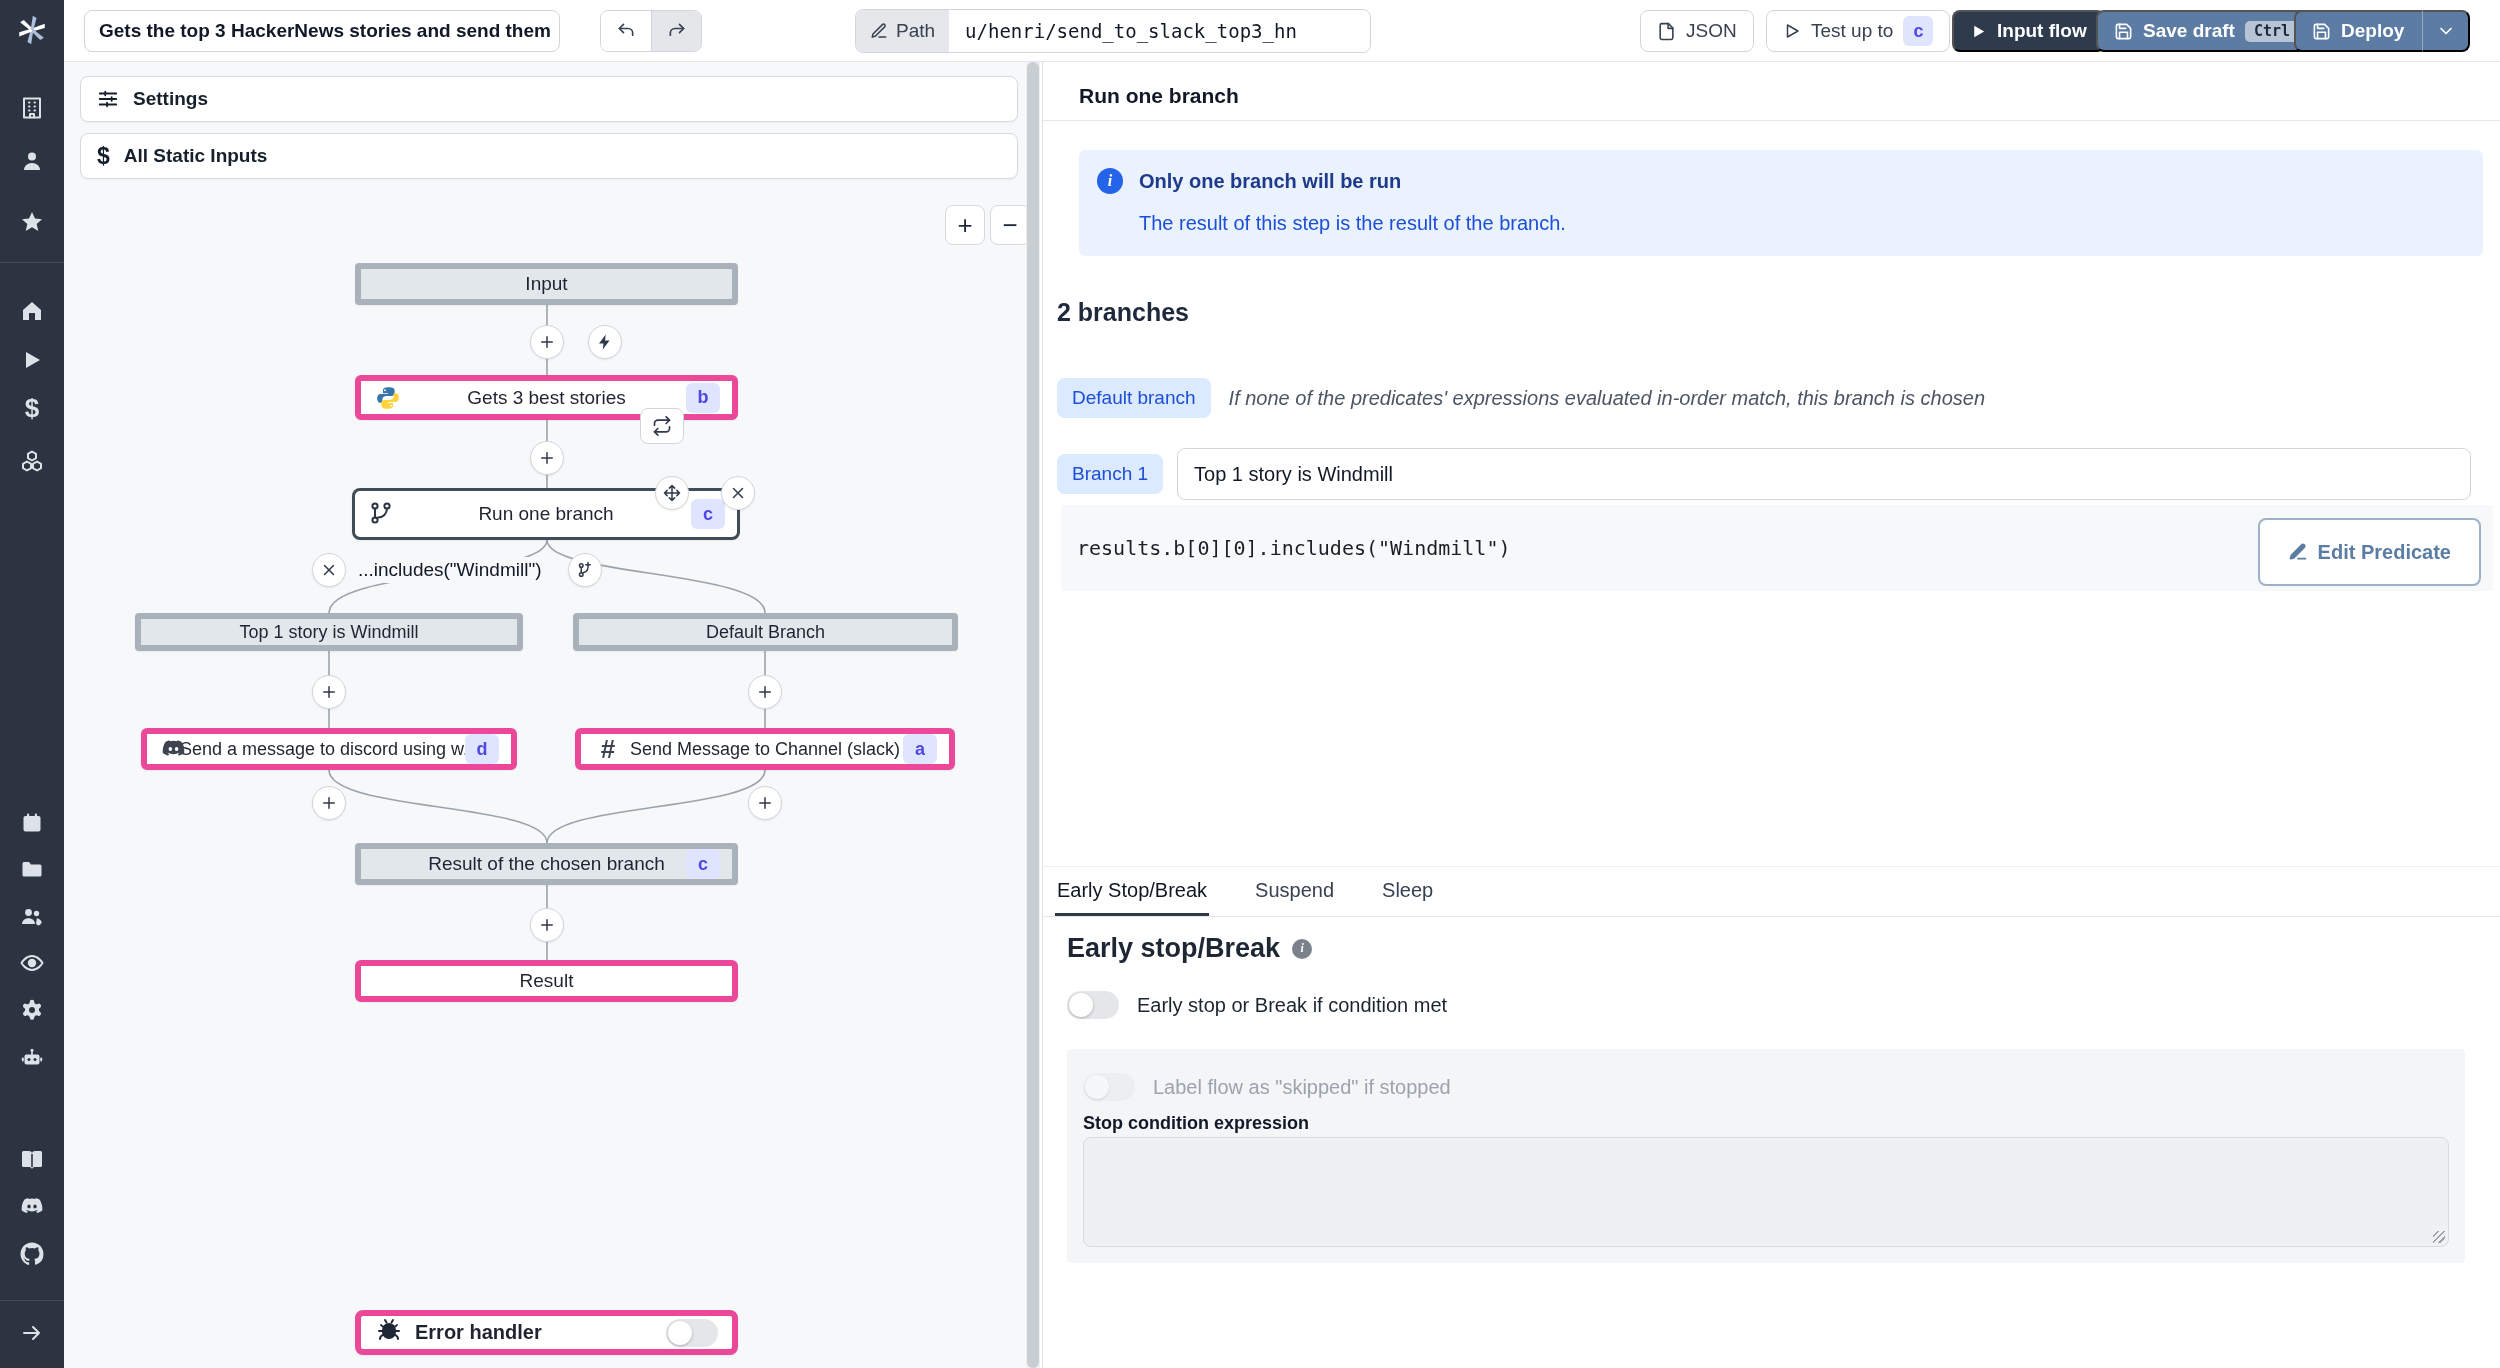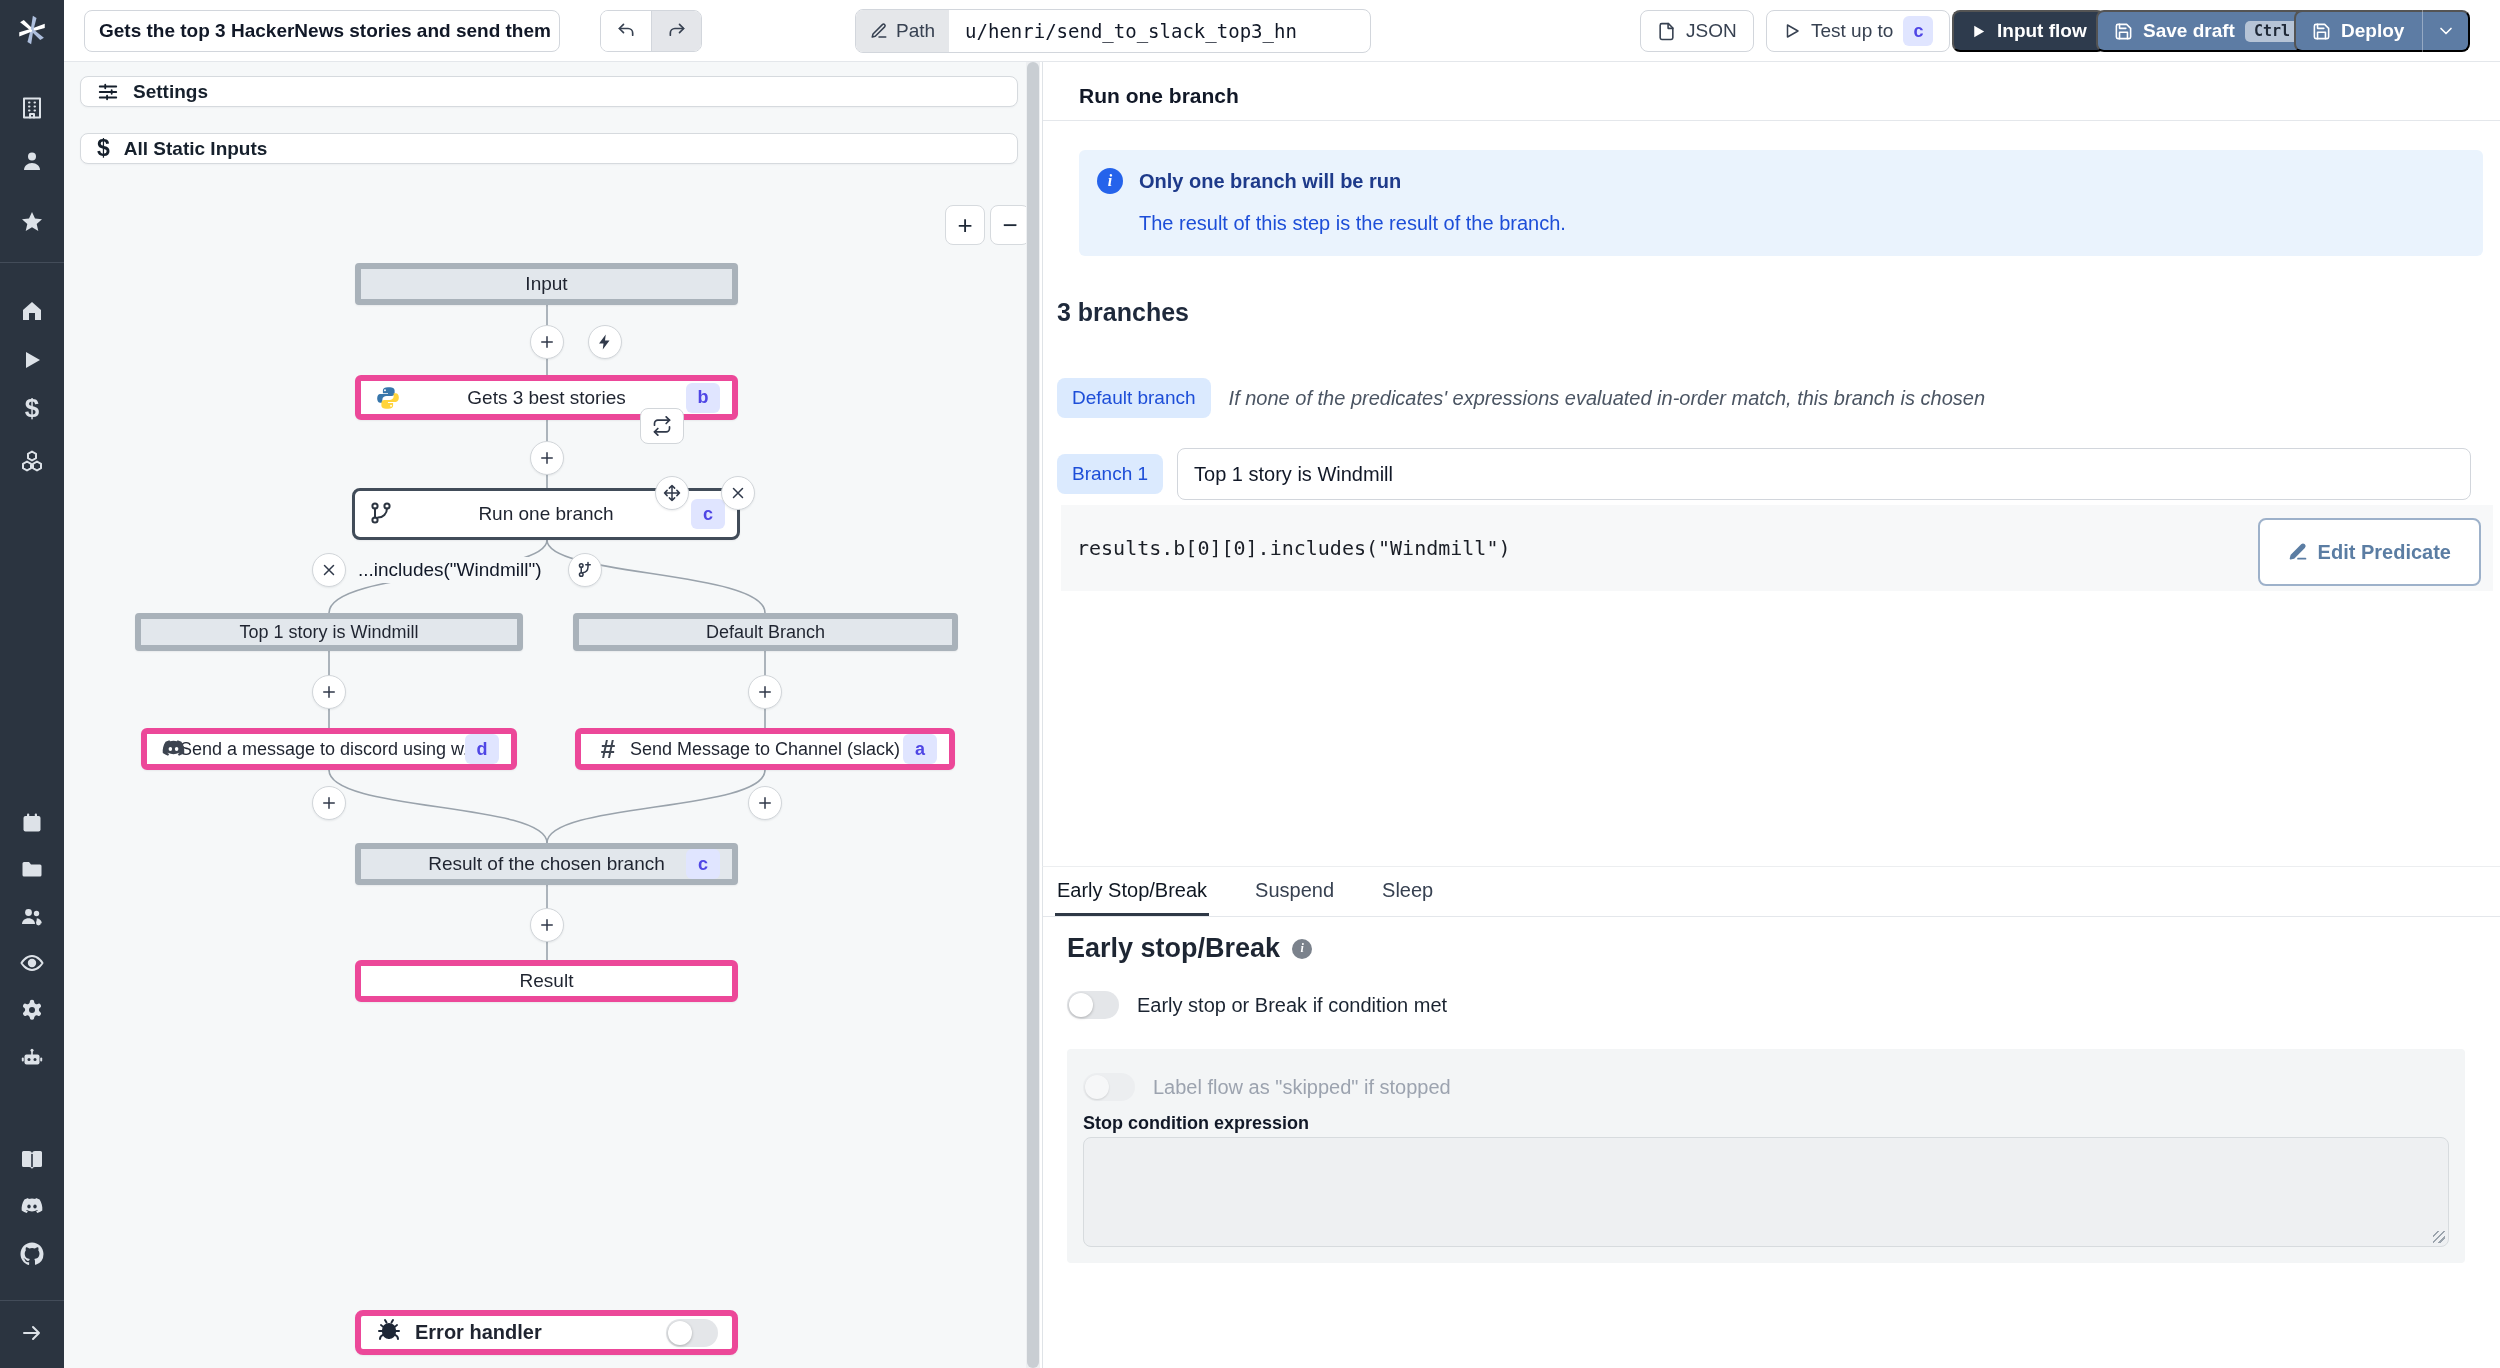--- a/index.html
+++ b/index.html
@@ -23,21 +23,21 @@
   .kbd { background:rgba(255,255,255,.55); border-radius:5px; padding:3px 9px; font-family:"DejaVu Sans Mono", monospace; font-size:15px; color:#1f2937; line-height:1; }
   .badge-c { background:#e0e5ff; color:#4f46e5; border-radius:6px; width:30px; height:30px; display:flex; align-items:center; justify-content:center; font-weight:700; font-size:18px; }
   .undo-grp { position:absolute; top:10px; height:42px; border:1px solid #d2d6dc; border-radius:8px; overflow:hidden; display:flex; }
   .undo-cell { width:50px; height:100%; display:flex; align-items:center; justify-content:center; color:#374151; }
   .path-grp { position:absolute; top:9px; height:44px; border:1px solid #d2d6dc; border-radius:8px; overflow:hidden; display:flex; align-items:stretch; background:#fff; }
   .path-chip { background:#e5e7ea; display:flex; align-items:center; gap:8px; padding:16px 14px; font-size:19px; color:#374151; font-weight:500; }
   .path-val { display:flex; align-items:center; padding:0 16px; font-size:19px; color:#111827; }
 
   
   .canvas { position:absolute; left:64px; top:62px; width:976px; height:1306px; background:#f6f8f9; z-index:10; }
-  .topcard { position:absolute; left:16px; width:938px; height:31px; background:#fff; border:1px solid #d6dade; border-radius:8px; display:flex; align-items:center; gap:14px; padding:1px 16px; font-size:19px; font-weight:600; color:#16202c; box-shadow:0 1px 2px rgba(16,24,40,.04); }
+  .topcard { position:absolute; left:16px; width:938px; height:46px; background:#fff; border:1px solid #d6dade; border-radius:8px; display:flex; align-items:center; gap:14px; padding:1px 16px; font-size:19px; font-weight:600; color:#16202c; box-shadow:0 1px 2px rgba(16,24,40,.04); }
   .zoombtn { position:absolute; width:40px; height:40px; background:#fff; border:1px solid #d6dade; border-radius:8px; display:flex; align-items:center; justify-content:center; font-size:26px; color:#1f2937; }
   .node { position:absolute; display:flex; align-items:center; justify-content:center; background:#fff; border:6px solid #ec4899; border-radius:6px; font-size:19px; color:#1f2430; box-shadow:0 1px 2px rgba(16,24,40,.06); }
   .node.gray { background:#e2e7ec; border-color:#a9b2ba; border-radius:4px; }
   .node.selected { border:3px solid #414c59; border-radius:8px; }
   .nicon { position:absolute; left:14px; top:50%; transform:translateY(-50%); width:26px; height:26px; color:#2b3440; }
   .nbadge { position:absolute; right:12px; top:50%; transform:translateY(-50%); width:34px; height:30px; background:#e0e5ff; color:#4f46e5; font-weight:700; font-size:18px; border-radius:6px; display:flex; align-items:center; justify-content:center; }
   .cbtn { position:absolute; width:34px; height:34px; border-radius:50%; background:#fff; border:1px solid #d2d6da; box-shadow:0 1px 2px rgba(16,24,40,.08); display:flex; align-items:center; justify-content:center; color:#30394a; transform:translate(-50%,-50%); z-index:5; }
   .cbtn svg { width:18px; height:18px; }
   .pred-label { position:absolute; background:#f6f8f9; padding:2px 6px; font-size:19px; color:#111827; white-space:nowrap; z-index:4; }
   .loopbtn { position:absolute; width:44px; height:36px; background:#fff; border:1px solid #d2d6da; border-radius:8px; display:flex; align-items:center; justify-content:center; color:#30394a; z-index:5; }
@@ -462,21 +462,21 @@
 <section class="panel-top">
   <h1 class="pt-h1">Run one branch</h1>
   <div class="pt-div"></div>
 
   <div class="info-box">
     <span class="info-ic">i</span>
     <div class="info-title">Only one branch will be run</div>
     <div class="info-body">The result of this step is the result of the branch.</div>
   </div>
 
-  <h2 class="branches-h">3 branches</h2>
+  <h2 class="branches-h">2 branches</h2>
 
   <div class="brow" style="top:316px">
     <span class="bbadge">Default branch</span>
     <span class="bdesc">If none of the predicates' expressions evaluated in-order match, this branch is chosen</span>
   </div>
 
   <div class="brow" style="top:386px">
     <span class="bbadge">Branch 1</span>
     <input class="binput" type="text" value="Top 1 story is Windmill" style="">
   </div>

